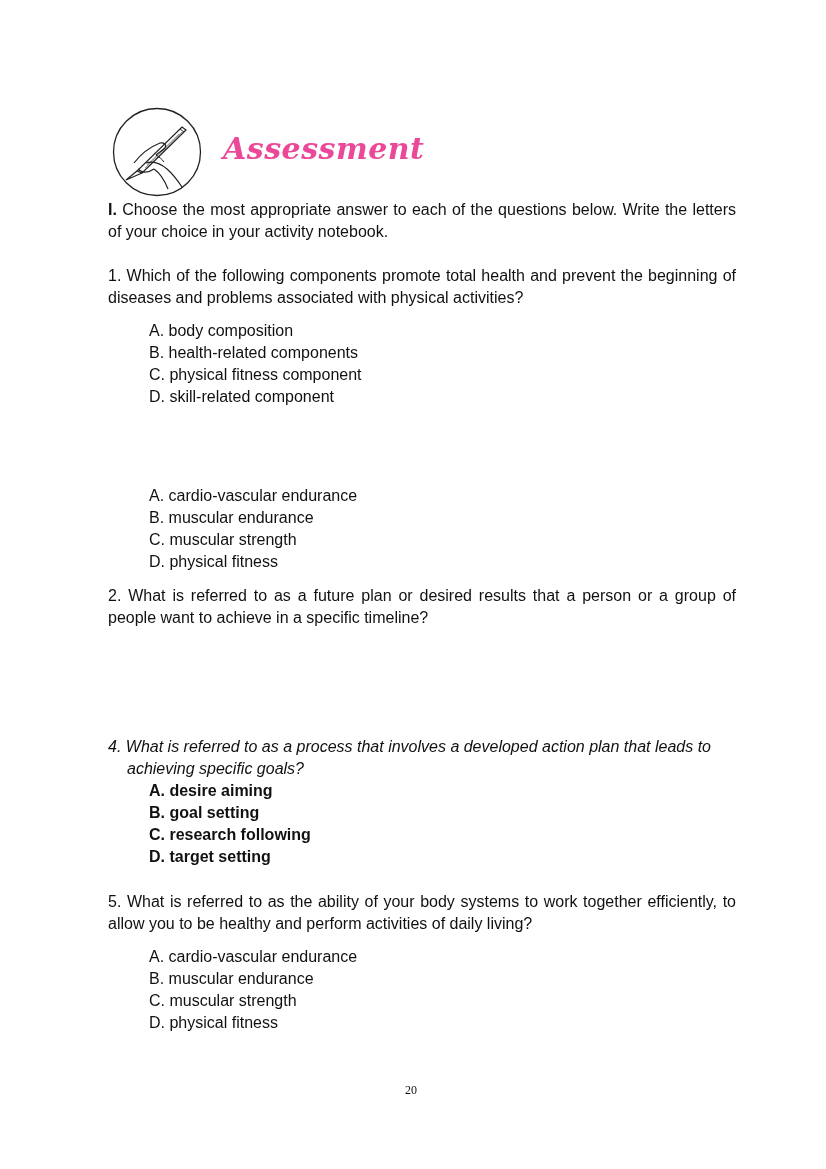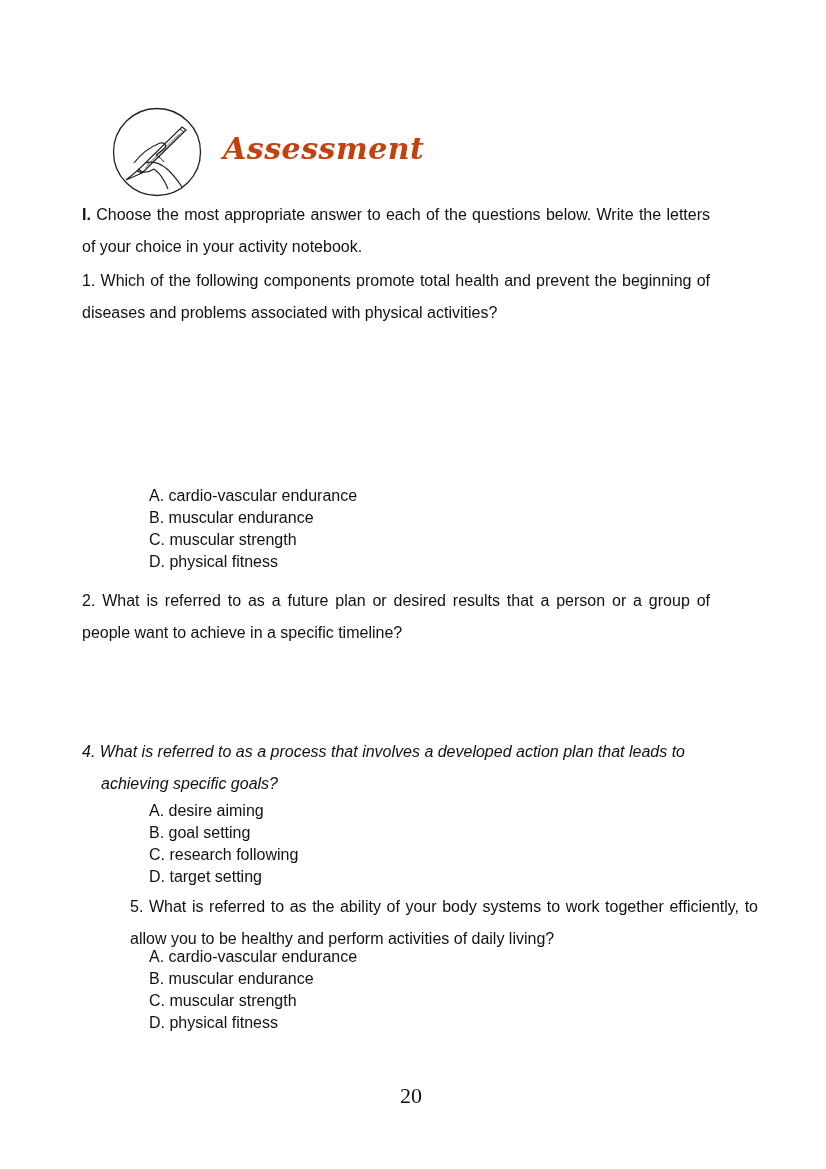--- a/index.html
+++ b/index.html
@@ -2,26 +2,26 @@
 <html><head>
 <meta charset="utf-8">
 <style>
   html, body { margin: 0; padding: 0; background: #ffffff; }
   body { width: 826px; height: 1169px; position: relative; overflow: hidden;
          font-family: "Liberation Sans", sans-serif; color: #111; font-size: 16px; }
   .page { position: absolute; left: 0; top: 0; width: 826px; height: 1169px; }
   .header { position: absolute; left: 112px; top: 107px; height: 90px; width: 400px; }
   .icon { position: absolute; left: 0; top: 0; width: 90px; height: 90px; }
   .title { position: absolute; left: 111px; top: 24px; font-family: "DejaVu Serif", serif;
-           font-weight: bold; font-style: italic; font-size: 30px; letter-spacing: 0.5px; color: #c2410c; }
-  .text { position: absolute; left: 82px; width: 628px; line-height: 32px; text-align: justify; }
+           font-weight: bold; font-style: italic; font-size: 30px; letter-spacing: 0.5px; color: #ec4899; }
+  .text { position: absolute; left: 108px; width: 628px; line-height: 22px; text-align: justify; }
   .opt { position: absolute; left: 149px; line-height: 22px; }
   .opt-row { display: block; height: 22px; }
   .pagenum { position: absolute; left: 0; width: 822px; top: 1083px; text-align: center;
-             font-family: "Liberation Serif", serif; font-size: 22px; }
+             font-family: "Liberation Serif", serif; font-size: 12px; }
   b { font-weight: bold; }
 </style>
 </head>
 <body>
 
 <div class="page">
 
   <div class="header">
     <svg class="icon" viewBox="0 0 90 90">
       <circle cx="45" cy="45" r="43.5" fill="none" stroke="#222" stroke-width="1.3"></circle>
@@ -36,42 +36,48 @@
       <path d="M26 62 C30 66 36 66 42 62" fill="none" stroke="#222" stroke-width="1.2"></path>
       <path d="M42 62 C48 66 52 72 56 82" fill="none" stroke="#222" stroke-width="1.2"></path>
       <path d="M44 48 C47 50 50 52 52 55" fill="none" stroke="#222" stroke-width="1"></path>
     </svg>
     <div class="title">Assessment</div>
   </div>
 
   <div class="text" style="top:199px;"><b>I.</b><span> Choose the most appropriate answer to each of the questions below. Write the letters of your choice in your activity notebook.</span></div>
 
   <div class="text" style="top:265px;">1. Which of the following components promote total health and prevent the beginning of diseases and problems associated with physical activities?</div>
+  <div class="opt" style="top:320px;">
+    <span class="opt-row">A. body composition</span>
+    <span class="opt-row">B. health-related components</span>
+    <span class="opt-row">C. physical fitness component</span>
+    <span class="opt-row">D. skill-related component</span>
+  </div>
 
   <div class="opt" style="top:485px;">
     <span class="opt-row">A. cardio-vascular endurance</span>
     <span class="opt-row">B. muscular endurance</span>
     <span class="opt-row">C. muscular strength</span>
     <span class="opt-row">D. physical fitness</span>
   </div>
 
   <div class="text" style="top:585px;">2. What is referred to as a future plan or desired results that a person or a group of people want to achieve in a specific timeline?</div>
 
   <div class="text" style="top:736px;font-style:italic;">
     <div>4. What is referred to as a process that involves a developed action plan that leads to</div>
     <div style="padding-left:19px;">achieving specific goals?</div>
   </div>
-  <div class="opt" style="top:800px;">
+  <div class="opt" style="top:780px;font-weight:bold;">
     <span class="opt-row">A.  desire aiming</span>
     <span class="opt-row">B.  goal setting</span>
     <span class="opt-row">C.  research following</span>
     <span class="opt-row">D.  target setting</span>
   </div>
 
-  <div class="text" style="top:891px;margin-left:48px;">5. What is referred to as the ability of your body systems to work together efficiently, to allow you to be healthy and perform activities of daily living?</div>
+  <div class="text" style="top:891px;">5. What is referred to as the ability of your body systems to work together efficiently, to allow you to be healthy and perform activities of daily living?</div>
   <div class="opt" style="top:946px;">
     <span class="opt-row">A. cardio-vascular endurance</span>
     <span class="opt-row">B. muscular endurance</span>
     <span class="opt-row">C. muscular strength</span>
     <span class="opt-row">D. physical fitness</span>
   </div>
 
   <div class="pagenum">20</div>
 </div>
 

